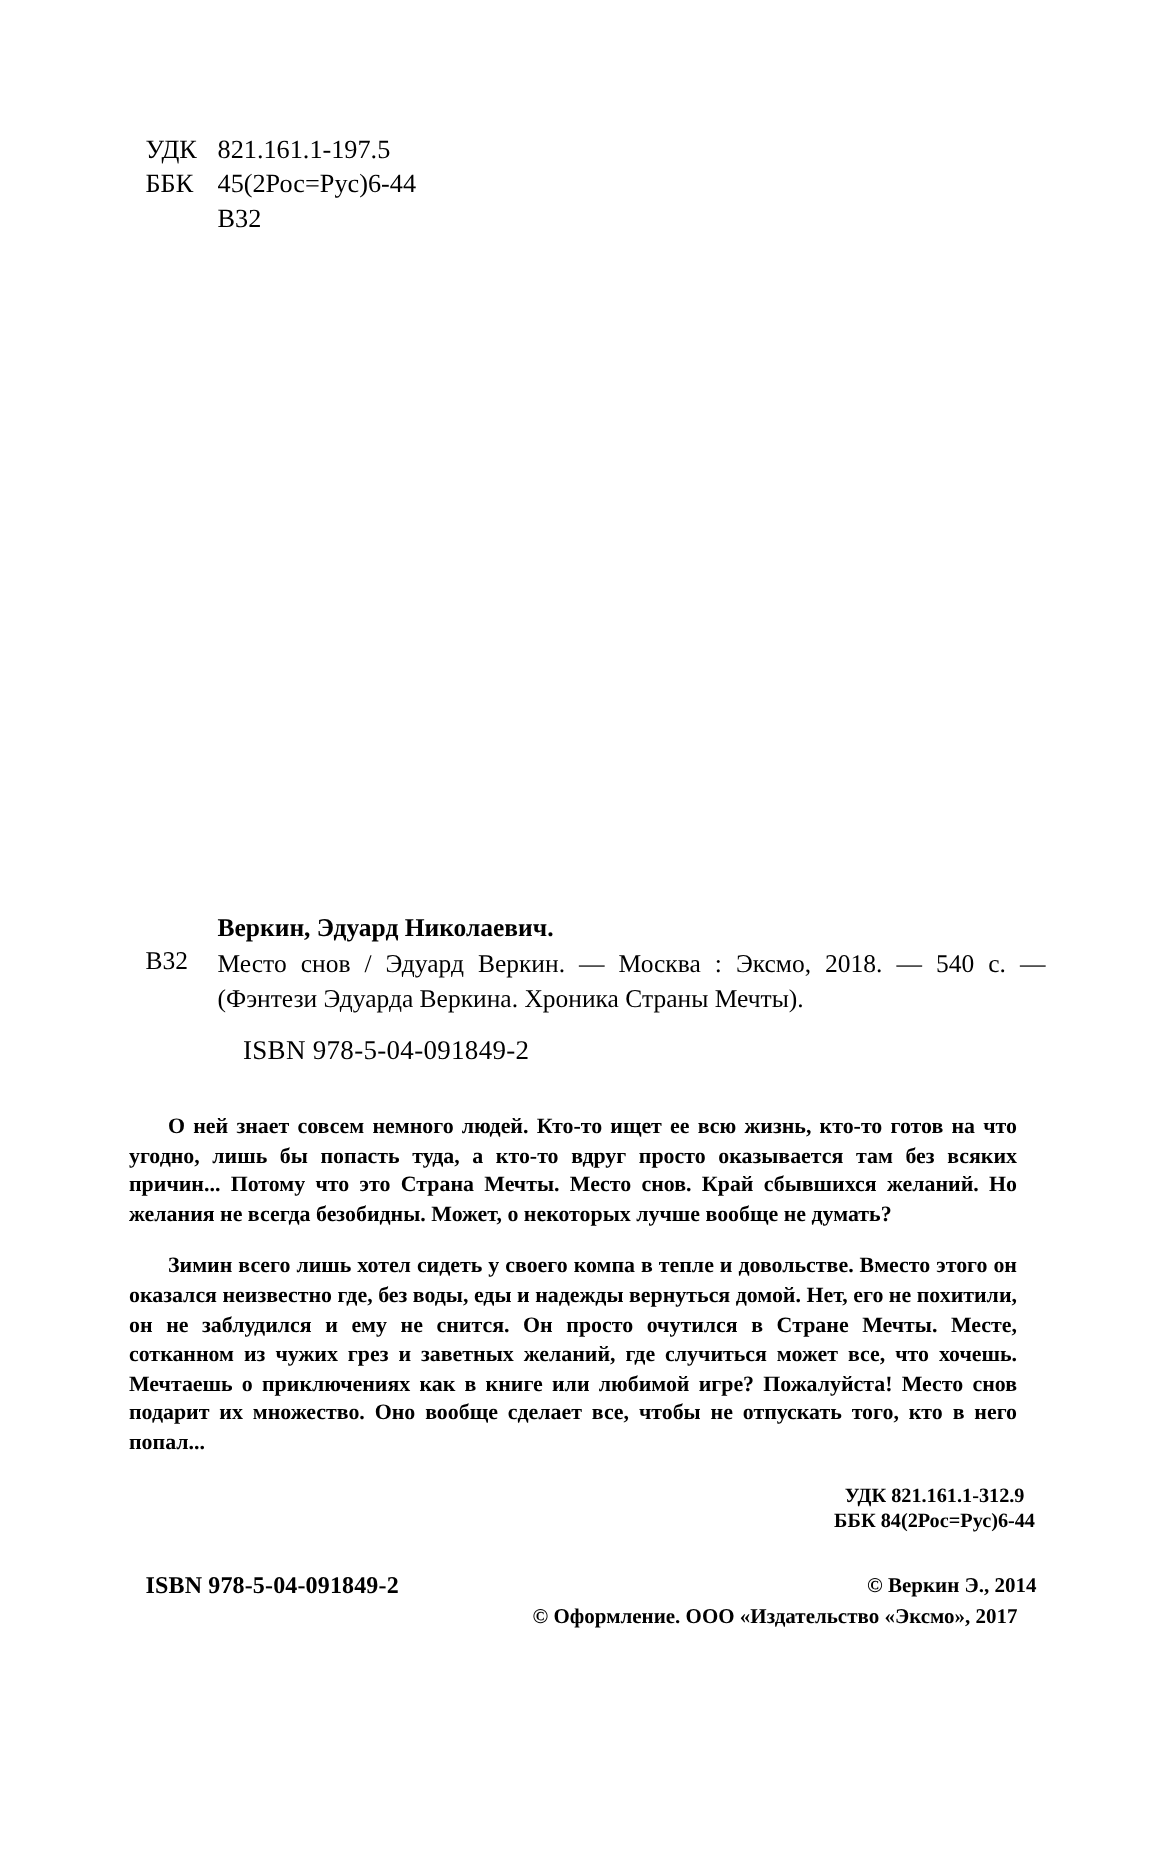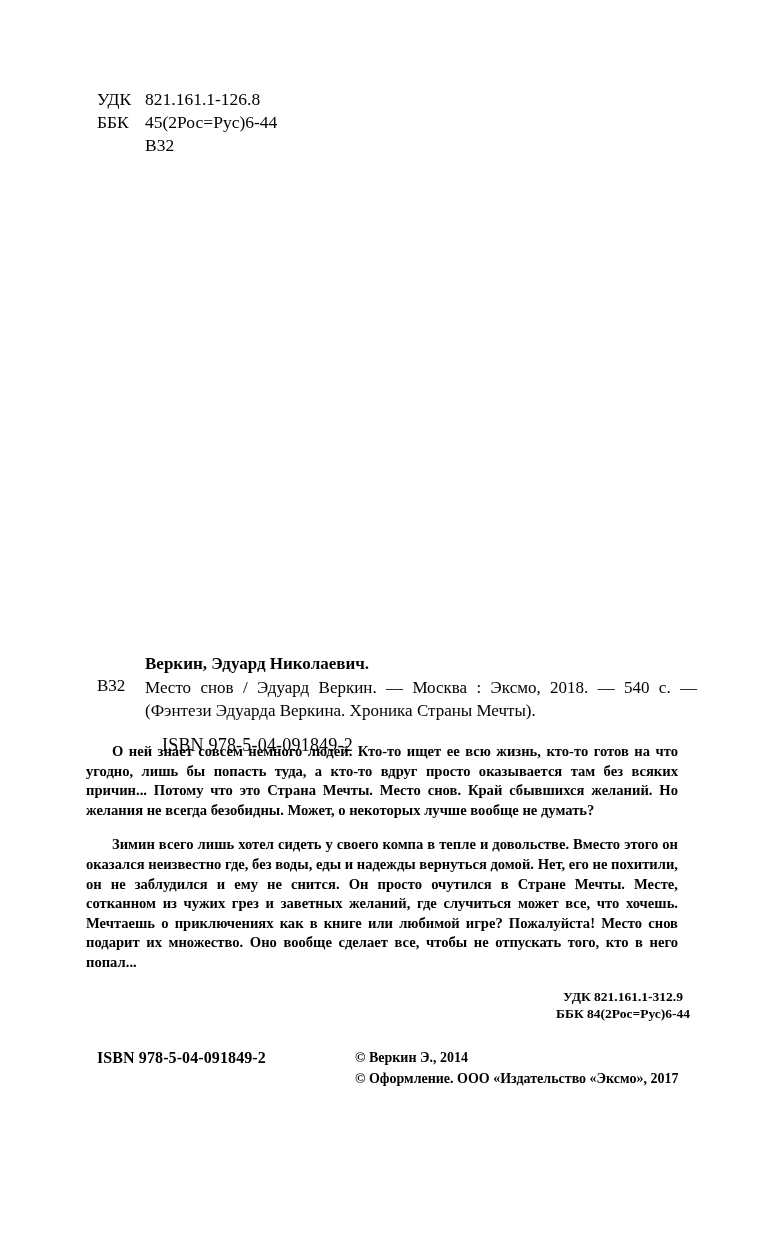--- a/index.html
+++ b/index.html
@@ -42,21 +42,21 @@
   }
   .top-value { }
   .top-code {
     margin-left: 48px;
   }
 
   
   .biblio {
     position: absolute;
     left: 97px;
-    top: 653px;
+    top: 608px;
     width: 600px;
   }
   .biblio-author {
     font-weight: bold;
     font-size: 17px;
     margin-left: 48px;
     line-height: 22px;
   }
   .biblio-body {
     position: relative;
@@ -136,31 +136,32 @@
     letter-spacing: 0.1px;
   }
   .footer-right {
     flex: 1;
   }
   .footer-right div {
     white-space: nowrap;
   }
   .footer-copy-top {
     margin-bottom: 1px;
+    text-align: right;
   }
 </style>
 </head>
 <body>
 
 <div class="page">
 
   <div class="top-block">
     <div class="top-row">
       <span class="top-label">УДК</span>
-      <span class="top-value">821.161.1-126.8</span>
+      <span class="top-value">821.161.1-197.5</span>
     </div>
     <div class="top-row">
       <span class="top-label">ББК</span>
       <span class="top-value">45(2Рос=Рус)6-44</span>
     </div>
     <div class="top-code">В32</div>
   </div>
 
   <div class="biblio">
     <div class="biblio-author">Веркин, Эдуард Николаевич.</div>

